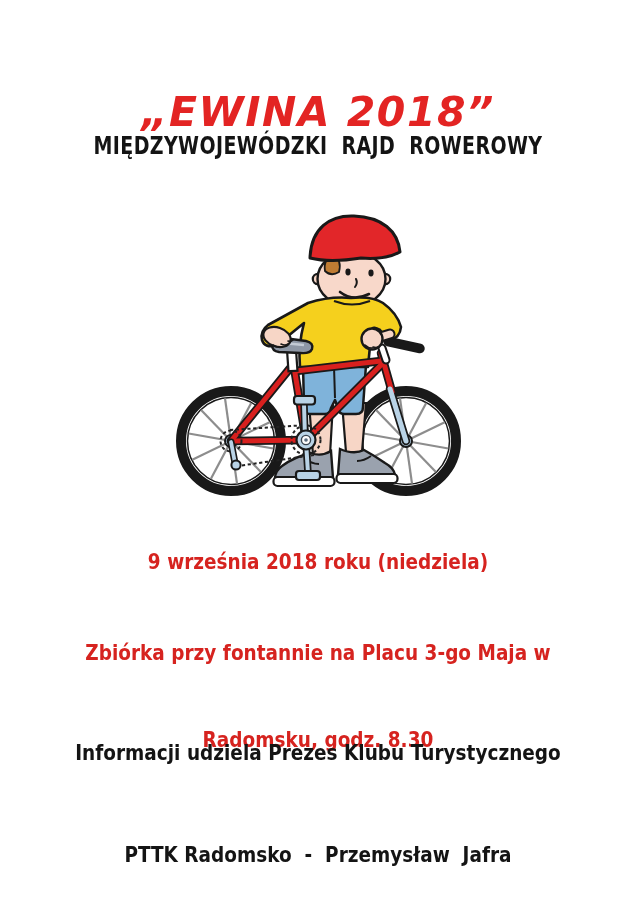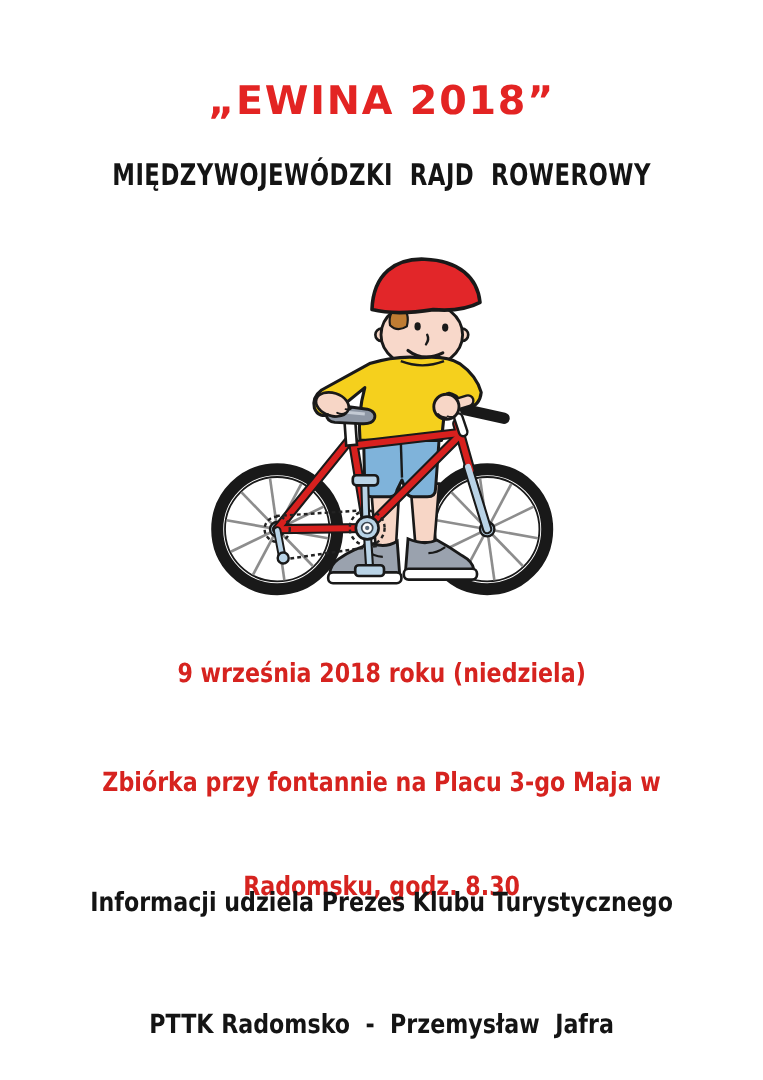--- a/index.html
+++ b/index.html
@@ -6,22 +6,23 @@
   body{
     width:636px;height:900px;background:#ffffff;position:relative;overflow:hidden;
     font-family:"DejaVu Sans","Liberation Sans",sans-serif;
   }
   .page{position:absolute;inset:0;background:#fff;}
   .ctext{
     position:absolute;left:0;width:636px;text-align:center;font-weight:bold;
     white-space:pre-wrap;color:#141414;
   }
   .title{
-    top:60px;font-size:33px;line-height:48px;letter-spacing:1.5px;
+    top:88px;font-size:41px;line-height:48px;letter-spacing:1.5px;
     color:var(--title-red,#e32423);
+    font-style:italic;
   }
   .subtitle{
     top:131px;font-size:25px;line-height:30px;letter-spacing:.5px;
     transform:scaleX(0.76);transform-origin:50% 50%;
     color:var(--text-black,#141414);
   }
   .dateline{
     top:549px;font-size:22px;line-height:26px;
     transform:scaleX(0.84);transform-origin:50% 50%;
     color:var(--accent-red,#d6231f);

